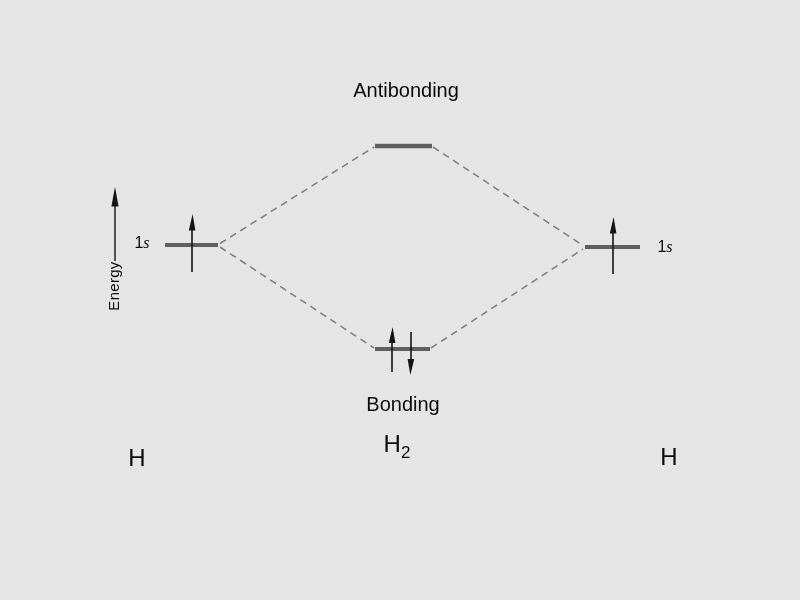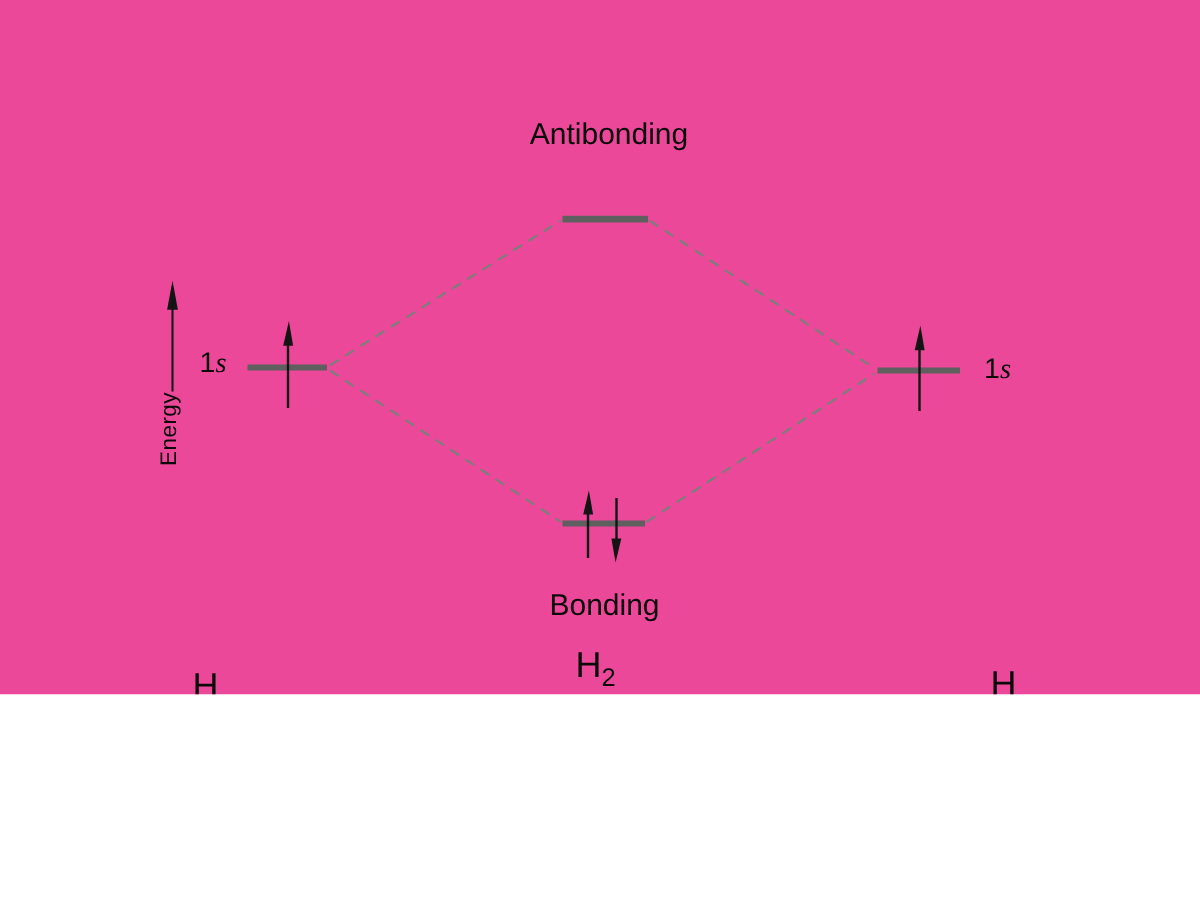--- a/index.html
+++ b/index.html
@@ -3,22 +3,22 @@
 <meta charset="utf-8">
 <style>
   html, body {
     margin: 0;
     padding: 0;
     background: #ffffff;
   }
   .stage {
     position: relative;
     width: 800px;
-    height: 463px;
-    background: #ec4899;
+    height: 600px;
+    background: #e5e5e5;
     overflow: hidden;
     font-family: "Liberation Sans", sans-serif;
     color: #000000;
   }
   .stage svg {
     position: absolute;
     left: 0;
     top: 0;
   }
   .label {
@@ -41,21 +41,21 @@
     line-height: 22px;
   }
   .label-energy {
     left: 113px;
     top: 286px;
     transform: translate(-50%, -50%) rotate(-90deg);
     font-size: 15px;
     letter-spacing: 0.3px;
   }
   .label-orbital {
-    font-size: 19px;
+    font-size: 16px;
     transform: translate(-50%, -50%);
   }
   .label-orbital-left  { left: 142px; top: 243px; }
   .label-orbital-right { left: 665px; top: 247px; }
   .orbital-letter {
     font-family: "Liberation Serif", serif;
     font-style: italic;
   }
   .label-atom {
     font-size: 24px;

